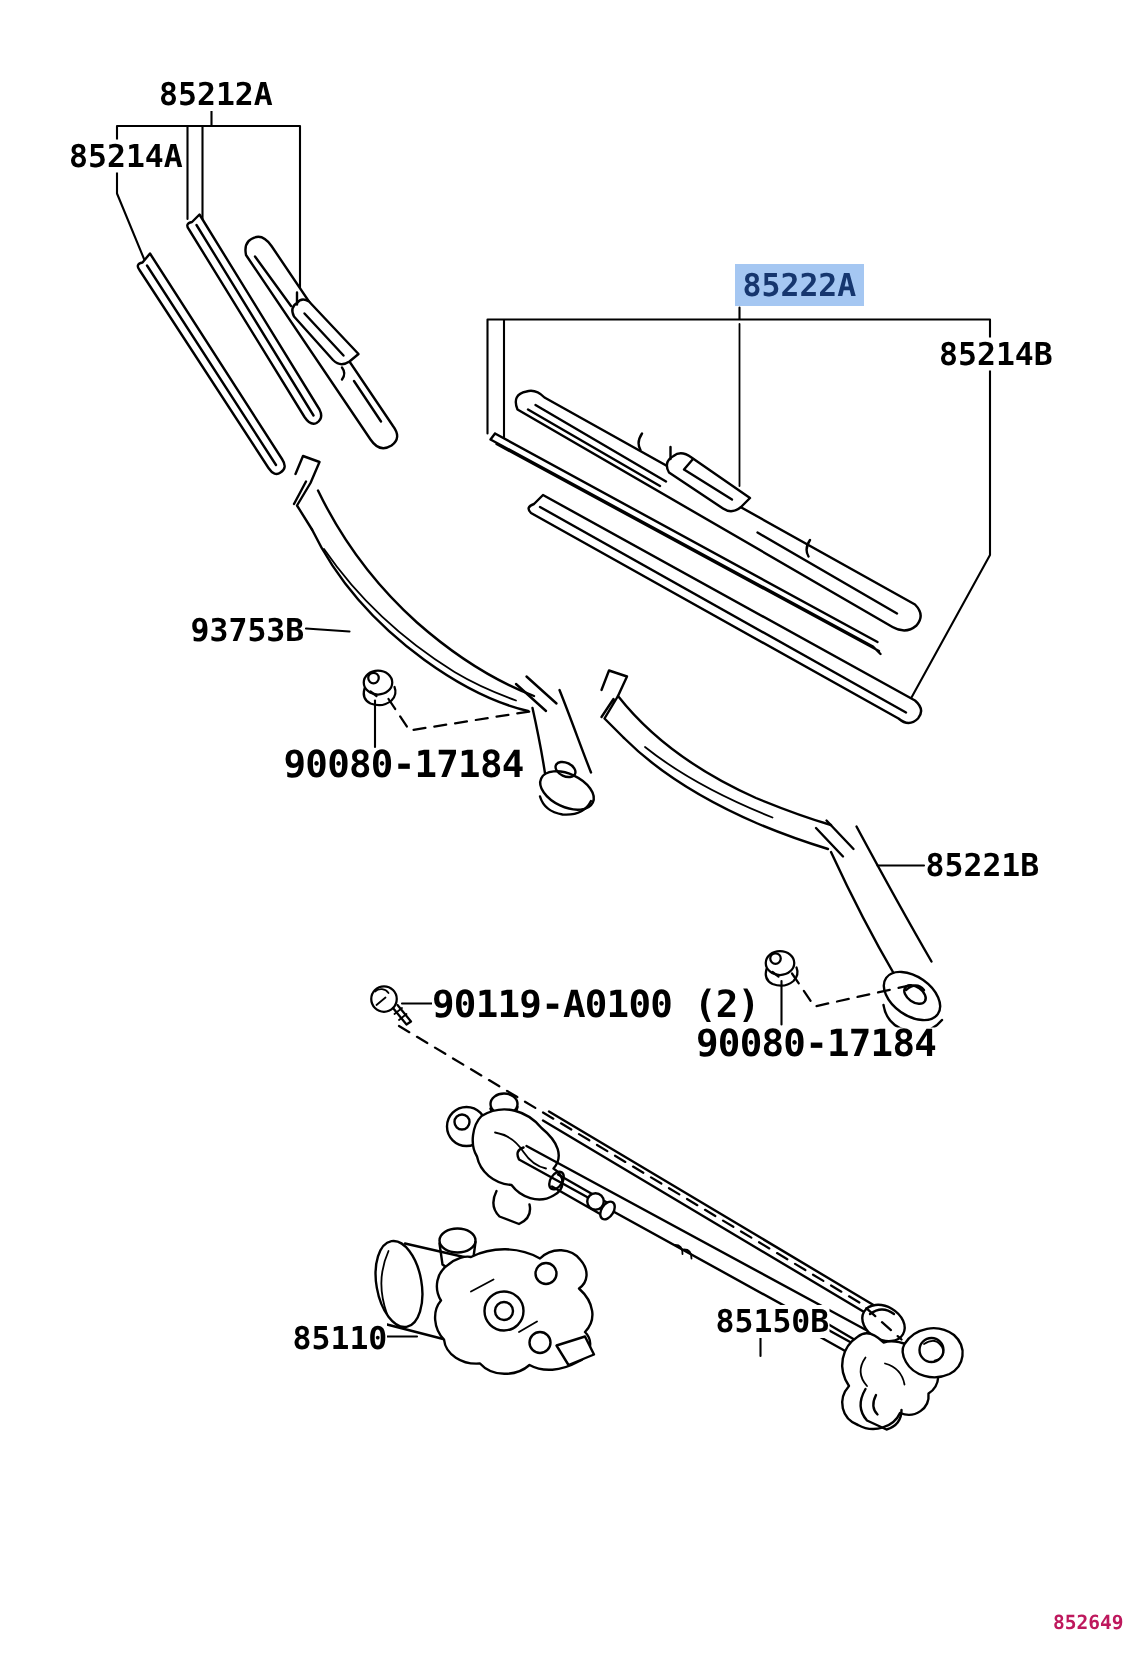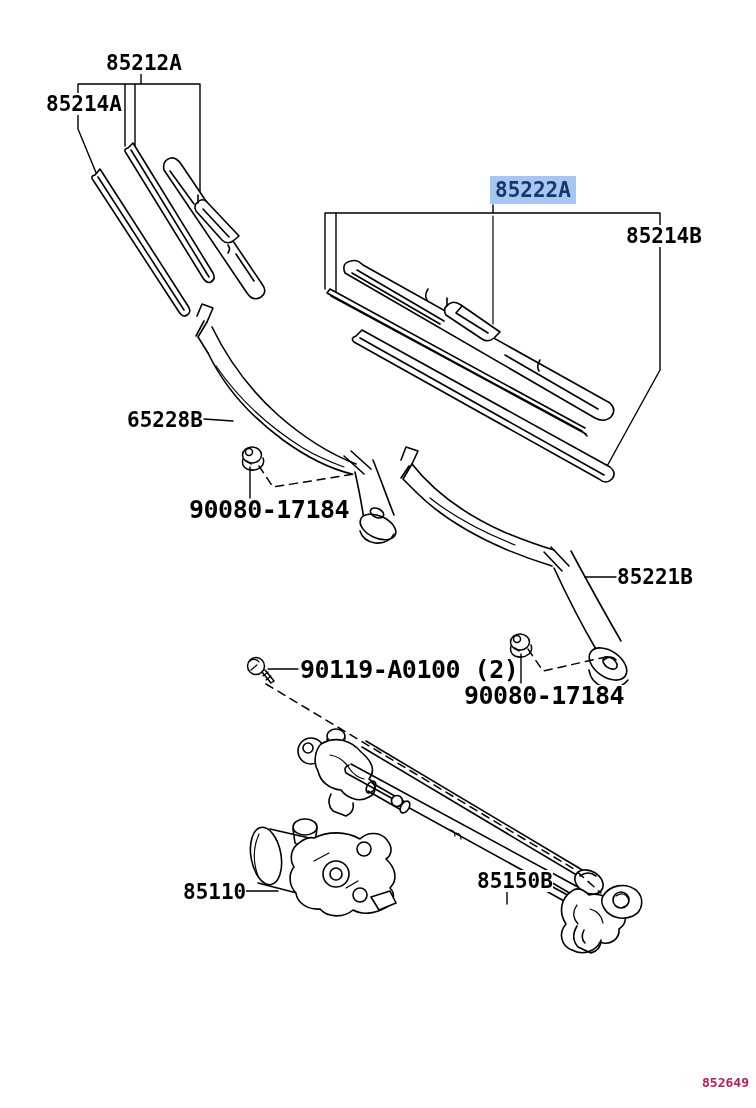--- a/index.html
+++ b/index.html
@@ -149,23 +149,23 @@
       <path d="M528,649 L543,671 L606,657"></path>
       <path d="M266,684 L574,869 L601,893"></path>
     </g>
   </g>
 </svg>
 
 <div class="lbl" style="left:106px;top:52px">85212A</div>
 <div class="lbl" style="left:46px;top:93px">85214A</div>
 <div class="lbl highlight" style="left:455px;top:176px">85222A</div>
 <div class="lbl" style="left:626px;top:225px">85214B</div>
-<div class="lbl" style="left:127px;top:409px">65228B</div>
+<div class="lbl" style="left:127px;top:409px">93753B</div>
 <div class="lbl long" style="left:189px;top:499px">90080-17184</div>
 <div class="lbl" style="left:617px;top:566px">85221B</div>
-<div class="lbl long" style="left:300px;top:659px">90119-A0100 (2)</div>
+<div class="lbl long" style="left:288px;top:659px">90119-A0100 (2)</div>
 <div class="lbl long" style="left:464px;top:685px">90080-17184</div>
-<div class="lbl" style="left:183px;top:881px">85110</div>
+<div class="lbl" style="left:195px;top:881px">85110</div>
 <div class="lbl" style="left:477px;top:870px">85150B</div>
 
 <div class="figcode" style="left:702px;top:1075px">852649</div>
 
 </div>
 
 </body></html>

